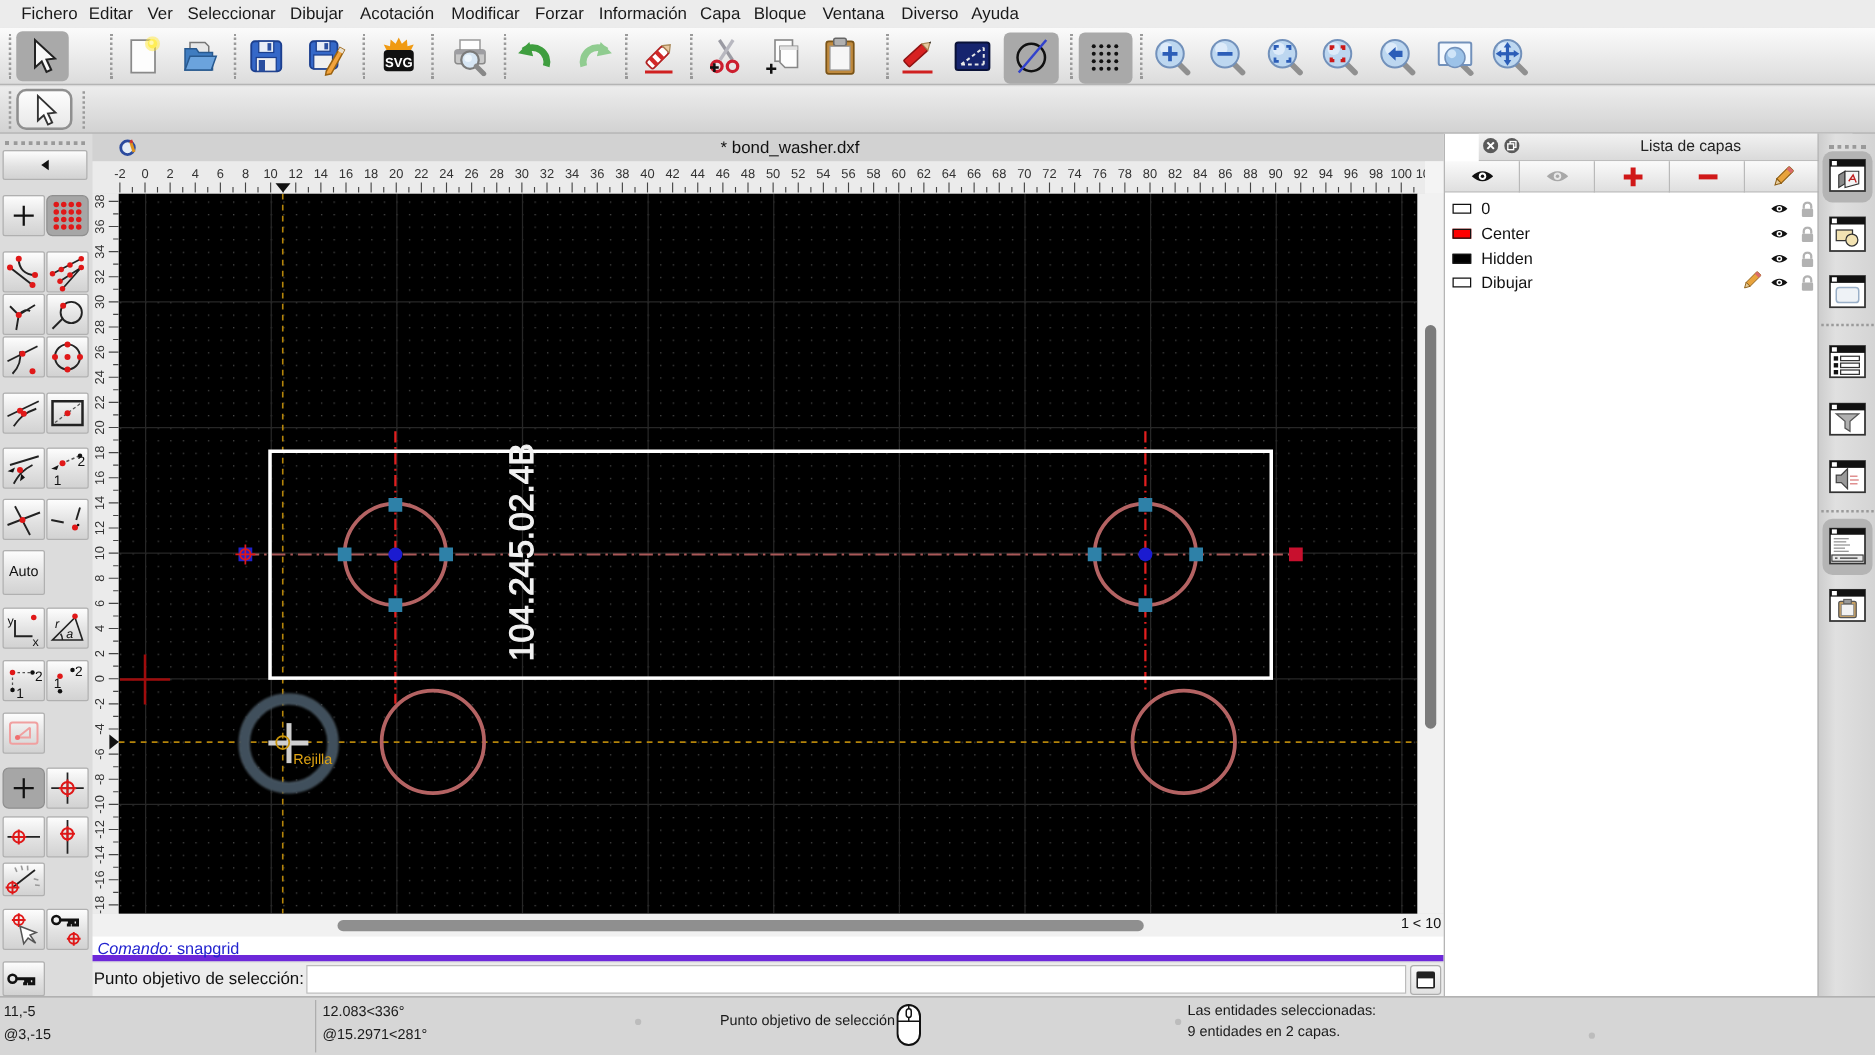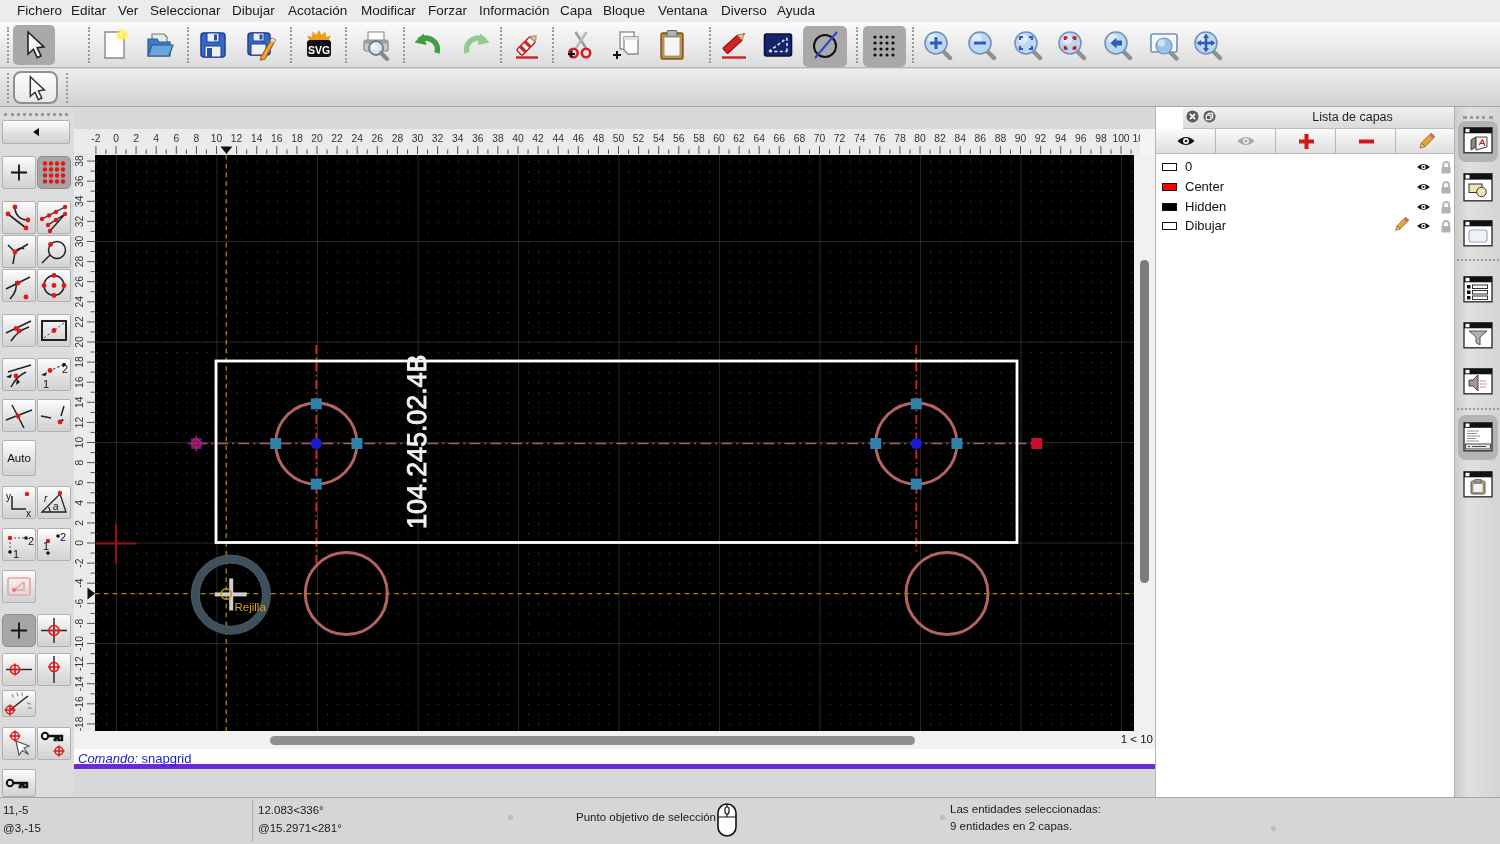--- a/index.html
+++ b/index.html
@@ -482,20 +482,28 @@
         <path d="M11 9 h14 v4 h-3.5 v-2 h-3 v2 h-2" fill="none" stroke="#111" stroke-width="2.4"></path>
         <circle cx="22" cy="24" r="4" fill="none" stroke="#e01818" stroke-width="1.5"></circle>
         <path d="M22 18.5 v11 M16.5 24 h11" stroke="#e01818" stroke-width="1.5"></path>
       </svg>
 
     <div class="lbtn" style="left:2px;top:662px;height:28px"></div>
     <svg style="position:absolute;left:2px;top:662px;width:34px;height:28px" viewBox="0 0 34 28">
         <circle cx="8" cy="14" r="3.2" fill="none" stroke="#111" stroke-width="2"></circle>
         <path d="M11 14 h14 v4 h-3.5 v-2 h-3 v2 h-2" fill="none" stroke="#111" stroke-width="2.4"></path>
       </svg>
+  </div>
+  <div class="abs" id="mdititle">
+    <svg style="position:absolute;left:21px;top:3px;width:15px;height:16px" viewBox="0 0 16 16">
+        <circle cx="7.5" cy="8.2" r="5.8" fill="#e4edf6" stroke="#2a4a9e" stroke-width="2.4"></circle>
+        <path d="M10.2 3.2 L13 11.8" stroke="#e0951e" stroke-width="2.6"></path>
+        <path d="M9.2 2 l2.2-0.8 1 2.6 -2.3 0.8z" fill="#cc3333"></path>
+      </svg>
+    <div style="position:absolute;left:458px;top:3px;width:200px;text-align:center;font-size:13.5px">* bond_washer.dxf</div>
   </div>
   <div class="abs" id="hruler"><svg width="1081" height="26" viewBox="0 0 1081 26">
         <g stroke="#454545" stroke-width="0.9">
           <path d="M21.9 17 V25"></path>
           <path d="M31.9 20.5 V25"></path>
           <path d="M42.0 17 V25"></path>
           <path d="M52.0 20.5 V25"></path>
           <path d="M62.1 17 V25"></path>
           <path d="M72.2 20.5 V25"></path>
           <path d="M82.2 17 V25"></path>
@@ -826,20 +834,30 @@
   <div class="abs" id="vscroll">
     <div style="position:absolute;left:6px;top:105px;width:9px;height:323px;background:#7b7b7b;border-radius:4.5px"></div>
   </div>
   <div class="abs" id="hscrollrow">
     <div style="position:absolute;left:196px;top:5px;width:645px;height:9px;background:#8f8f8f;border-radius:4.5px"></div>
     <div style="position:absolute;right:2px;top:2px;font-size:11.5px;color:#111">1 &lt; 10</div>
   </div>
   <div class="abs" id="cmdrow">
     <div style="position:absolute;left:4px;top:2px;color:#2222cf"><i>Comando:</i> snapgrid</div>
   </div>
+  <div class="abs" id="puntorow">
+    <div style="position:absolute;left:1px;top:5px">Punto objetivo de selección:</div>
+    <div style="position:absolute;left:171px;top:2px;width:880px;height:23px;background:#fff;border:1px solid #bcbcbc"></div>
+    <div style="position:absolute;left:1054px;top:2px;width:25px;height:24px;background:linear-gradient(#fafafa,#e0e0e0);border:1px solid #adadad;border-radius:3px">
+      <svg style="position:absolute;left:4px;top:4px;width:15px;height:14px" viewBox="0 0 15 14">
+          <rect x="0.7" y="0.7" width="13.6" height="12.6" rx="1" fill="#fff" stroke="#222" stroke-width="1.4"></rect>
+          <rect x="0.7" y="0.7" width="13.6" height="5" fill="#222"></rect>
+        </svg>
+    </div>
+  </div>
   <div class="abs" id="rpanel">
     <div id="rptitle">
       <svg style="position:absolute;left:3px;top:3px;width:13px;height:13px" viewBox="0 0 14 14">
           <circle cx="7" cy="7" r="6.5" fill="#5a5a5a"></circle>
           <path d="M4.2 4.2 L9.8 9.8 M9.8 4.2 L4.2 9.8" stroke="#fff" stroke-width="1.8"></path>
         </svg>
       <svg style="position:absolute;left:20px;top:3px;width:13px;height:13px" viewBox="0 0 14 14">
           <circle cx="7" cy="7" r="6.5" fill="#5a5a5a"></circle>
           <rect x="5.5" y="3.5" width="5" height="5" fill="none" stroke="#fff" stroke-width="1.2"></rect>
           <rect x="3.5" y="5.5" width="5" height="5" fill="#5a5a5a" stroke="#fff" stroke-width="1.2"></rect>

